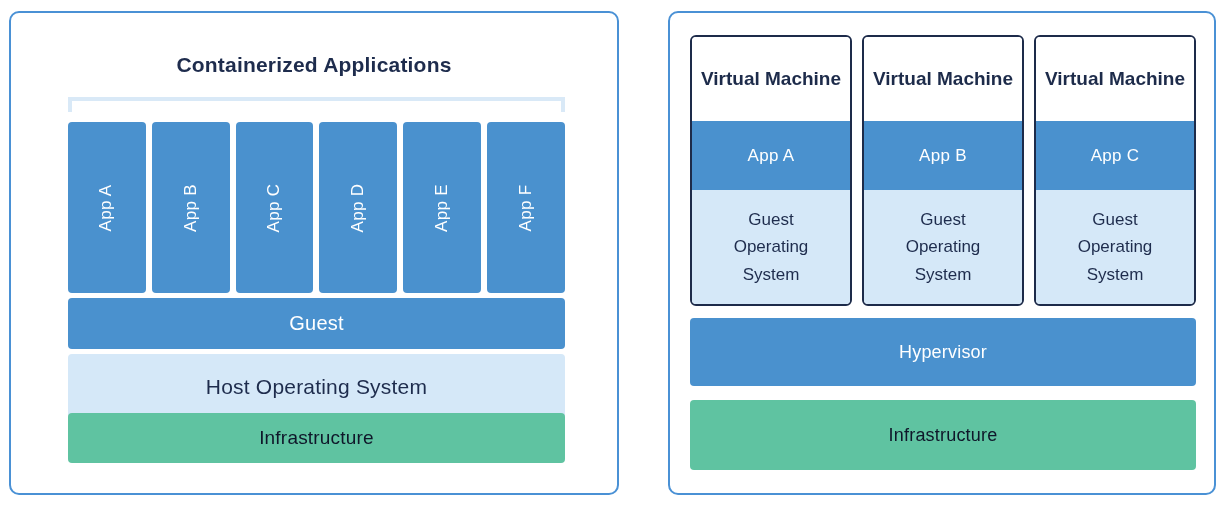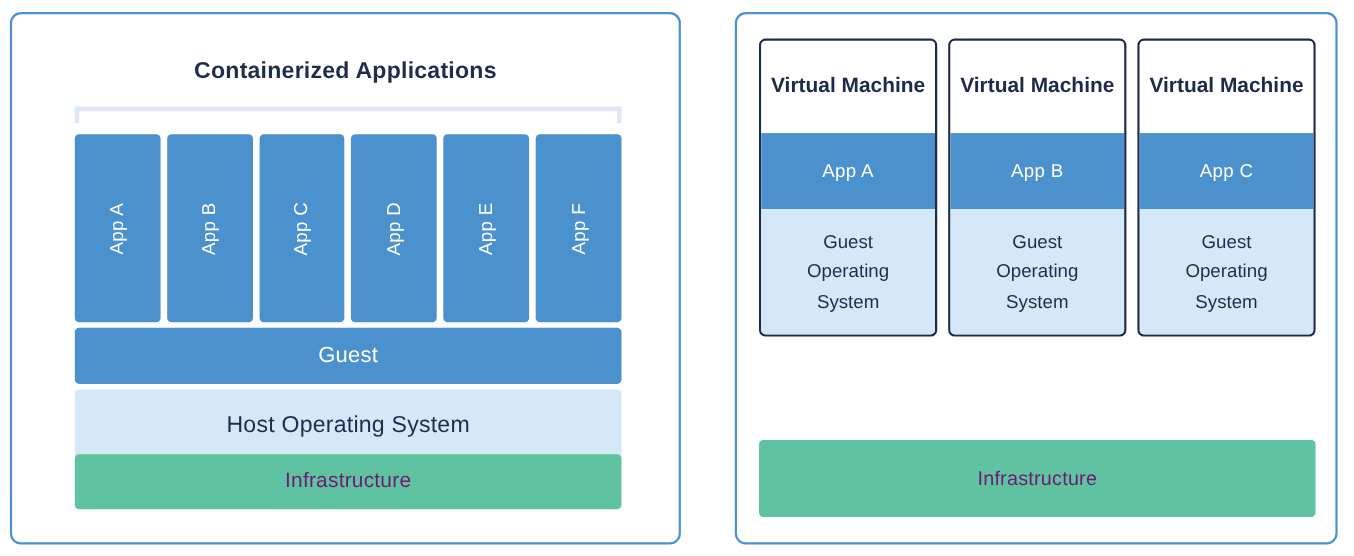--- a/index.html
+++ b/index.html
@@ -62,21 +62,21 @@
     left: 57px;
     width: 497px;
     border-radius: 4px;
     display: flex;
     align-items: center;
     justify-content: center;
     letter-spacing: 0.2px;
   }
   .layer.blue  { background: #4a91ce; color: #ffffff; }
   .layer.light { background: #d5e8f8; color: #1e2c4d; }
-  .layer.green { background: #5fc3a1; color: #701a75; }
+  .layer.green { background: #5fc3a1; color: #0f172a; }
 
   .layer.docker  { top: 285px; height: 51px; font-size: 20px; }
   .layer.hostos  { top: 341px; height: 66px; font-size: 21px; }
   .layer.infra-l { top: 400px; height: 50px; font-size: 19px; }
 
   
   .vm-row {
     position: absolute;
     left: 20px; top: 22px;
     width: 506px; height: 271px;
@@ -176,14 +176,15 @@
     </div>
 
     <div class="vm-card">
       <div class="vm-header">Virtual Machine</div>
       <div class="vm-app">App C</div>
       <div class="vm-guest">Guest Operating System</div>
     </div>
 
   </div>
 
+  <div class="layer blue hyper">Hypervisor</div>
   <div class="layer green infra-r">Infrastructure</div>
 </div>
 
 </body></html>

